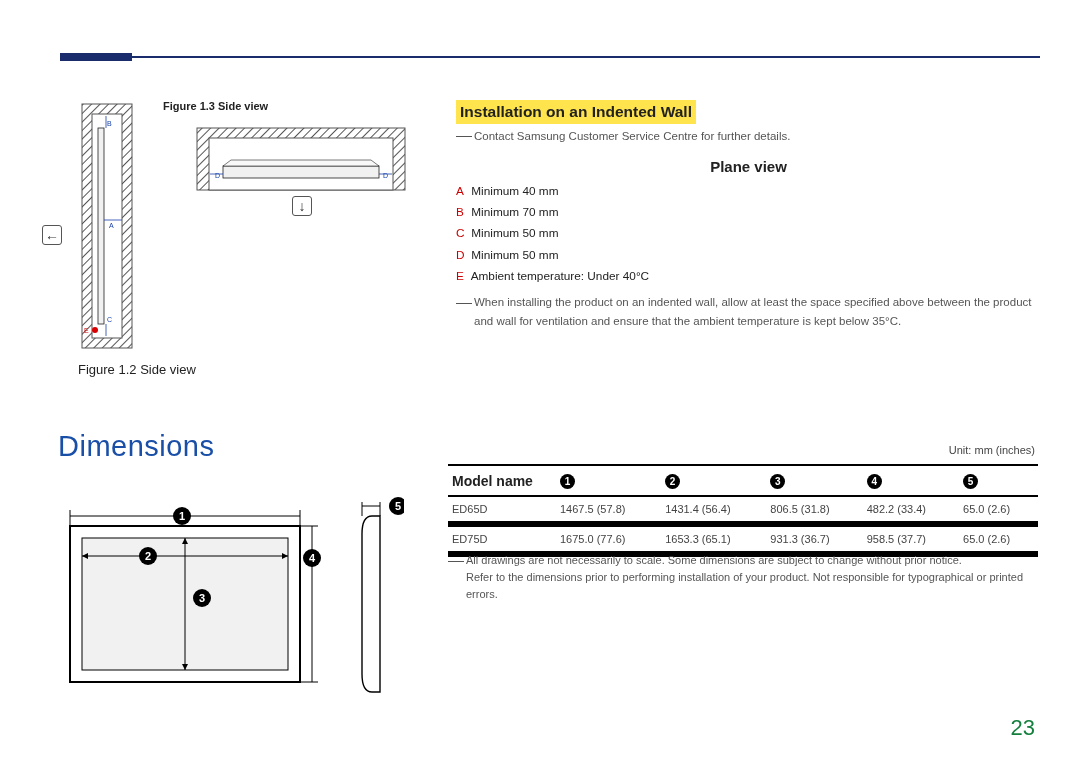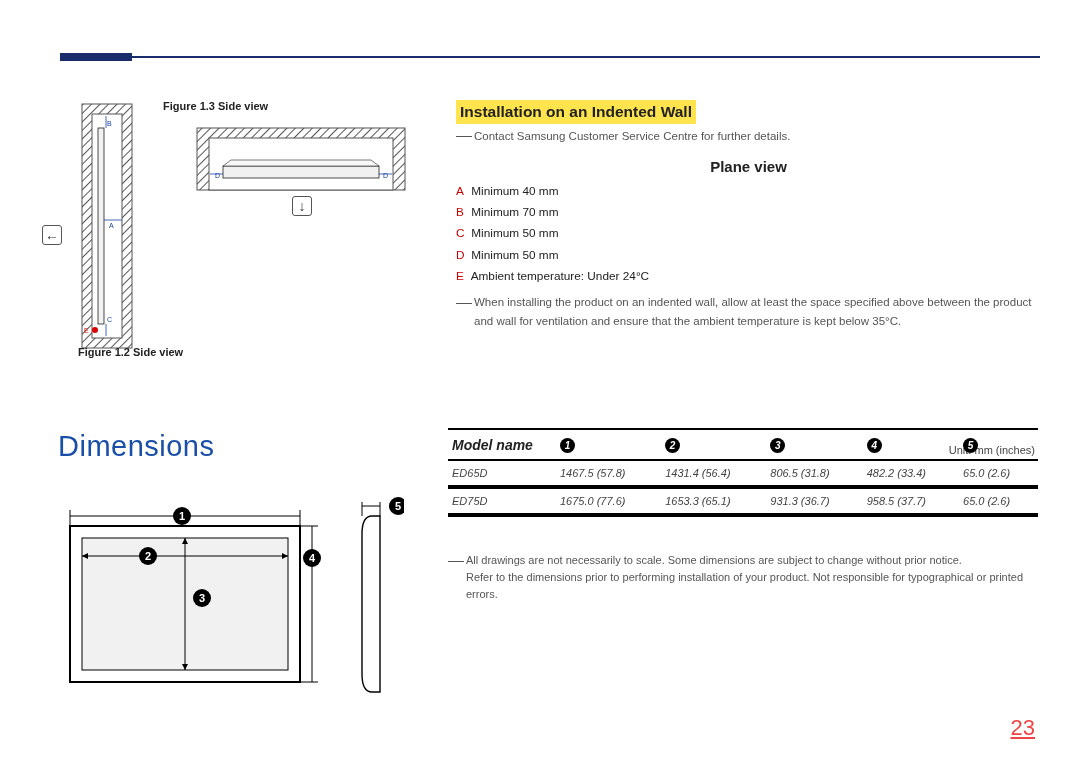--- a/index.html
+++ b/index.html
@@ -35,21 +35,21 @@
     height: 8px;
     background: #1a2c6b;
     z-index: 2;
   }
 
   
   .fig13-caption {
     position: absolute; left: 163px; top: 100px; font-size: 11px; font-weight: bold;
   }
   .fig12-caption {
-    position: absolute; left: 78px; top: 346px; font-size: 11px; font-weight: bold;
+    position: absolute; left: 78px; top: 362px; font-size: 13px; font-weight: normal;
   }
   .fig12-diagram {
     position: absolute;
     left: 78px; top: 100px;
     width: 58px; height: 252px;
   }
   .fig13-diagram {
     position: absolute;
     left: 195px; top: 116px;
     width: 212px; height: 102px;
@@ -121,38 +121,37 @@
     left: 60px; top: 494px;
     width: 344px; height: 200px;
   }
 
   .unit-label {
     position: absolute; right: 45px; top: 444px; font-size: 11px; color: #444;
   }
 
   .dim-table {
     position: absolute;
-    left: 448px; top: 428px;
+    left: 448px; top: 464px;
     width: 590px;
     border-collapse: collapse;
     font-size: 11px;
-    font-style: italic;
   }
   .dim-table th {
     text-align: left;
     font-weight: bold;
     font-size: 14px;
     padding: 6px 4px;
     border-top: 2px solid #000;
     border-bottom: 2px solid #000;
     vertical-align: middle;
   }
   .dim-table td {
     padding: 6px 4px;
-    border-bottom: 4px solid #000000;
+    border-bottom: 6px solid #000000;
     color: #444;
   }
   .circled {
     display: inline-block;
     width: 15px; height: 15px; border-radius: 50%;
     background: #000; color: #fff; font-size: 10px; font-weight: bold;
     text-align: center; line-height: 15px;
   }
   .table-notes {
     position: absolute;
@@ -160,22 +159,21 @@
     width: 590px;
     font-size: 11px; color: #555; line-height: 1.55;
   }
   .table-notes .line1 { padding-left: 18px; text-indent: -18px; }
   .table-notes .line2 { padding-left: 18px; }
 
   .page-number {
     position: absolute;
     right: 45px; bottom: 22px;
     font-size: 22px;
-    color: #ef4444;
-    text-decoration: underline;
+    color: #15803d;
   }
 
   
   svg .lbl { font-size: 7px; fill: #1840a8; font-family: Arial; }
 </style>
 </head>
 <body>
 
 <div class="page">
 
@@ -223,21 +221,21 @@
 
   <div class="right-col">
     <span class="highlight-heading">Installation on an Indented Wall</span>
     <div class="em-note"><span class="em-dash"></span><span>Contact Samsung Customer Service Centre for further details.</span></div>
     <div class="sub-heading">Plane view</div>
     <div class="kv-list">
       <div><span class="kv-key">A</span> <span>Minimum 40 mm</span></div>
       <div><span class="kv-key">B</span> <span>Minimum 70 mm</span></div>
       <div><span class="kv-key">C</span> <span>Minimum 50 mm</span></div>
       <div><span class="kv-key">D</span> <span>Minimum 50 mm</span></div>
-      <div><span class="kv-key">E</span> <span>Ambient temperature: Under 24°C</span></div>
+      <div><span class="kv-key">E</span> <span>Ambient temperature: Under 40°C</span></div>
     </div>
     <div class="em-note2"><span class="em-dash"></span><span>When installing the product on an indented wall, allow at least the space specified above between the product and wall for ventilation and ensure that the ambient temperature is kept below 35°C.</span></div>
   </div>
 
   <div class="dimensions-title">Dimensions</div>
 
   <svg class="dim-diagram" viewBox="0 0 344 200">
 
     <rect x="10" y="32" width="230" height="156" fill="#fff" stroke="#000" stroke-width="2"></rect>
     <rect x="22" y="44" width="206" height="132" fill="#f1f1f1" stroke="#000" stroke-width="1"></rect>

